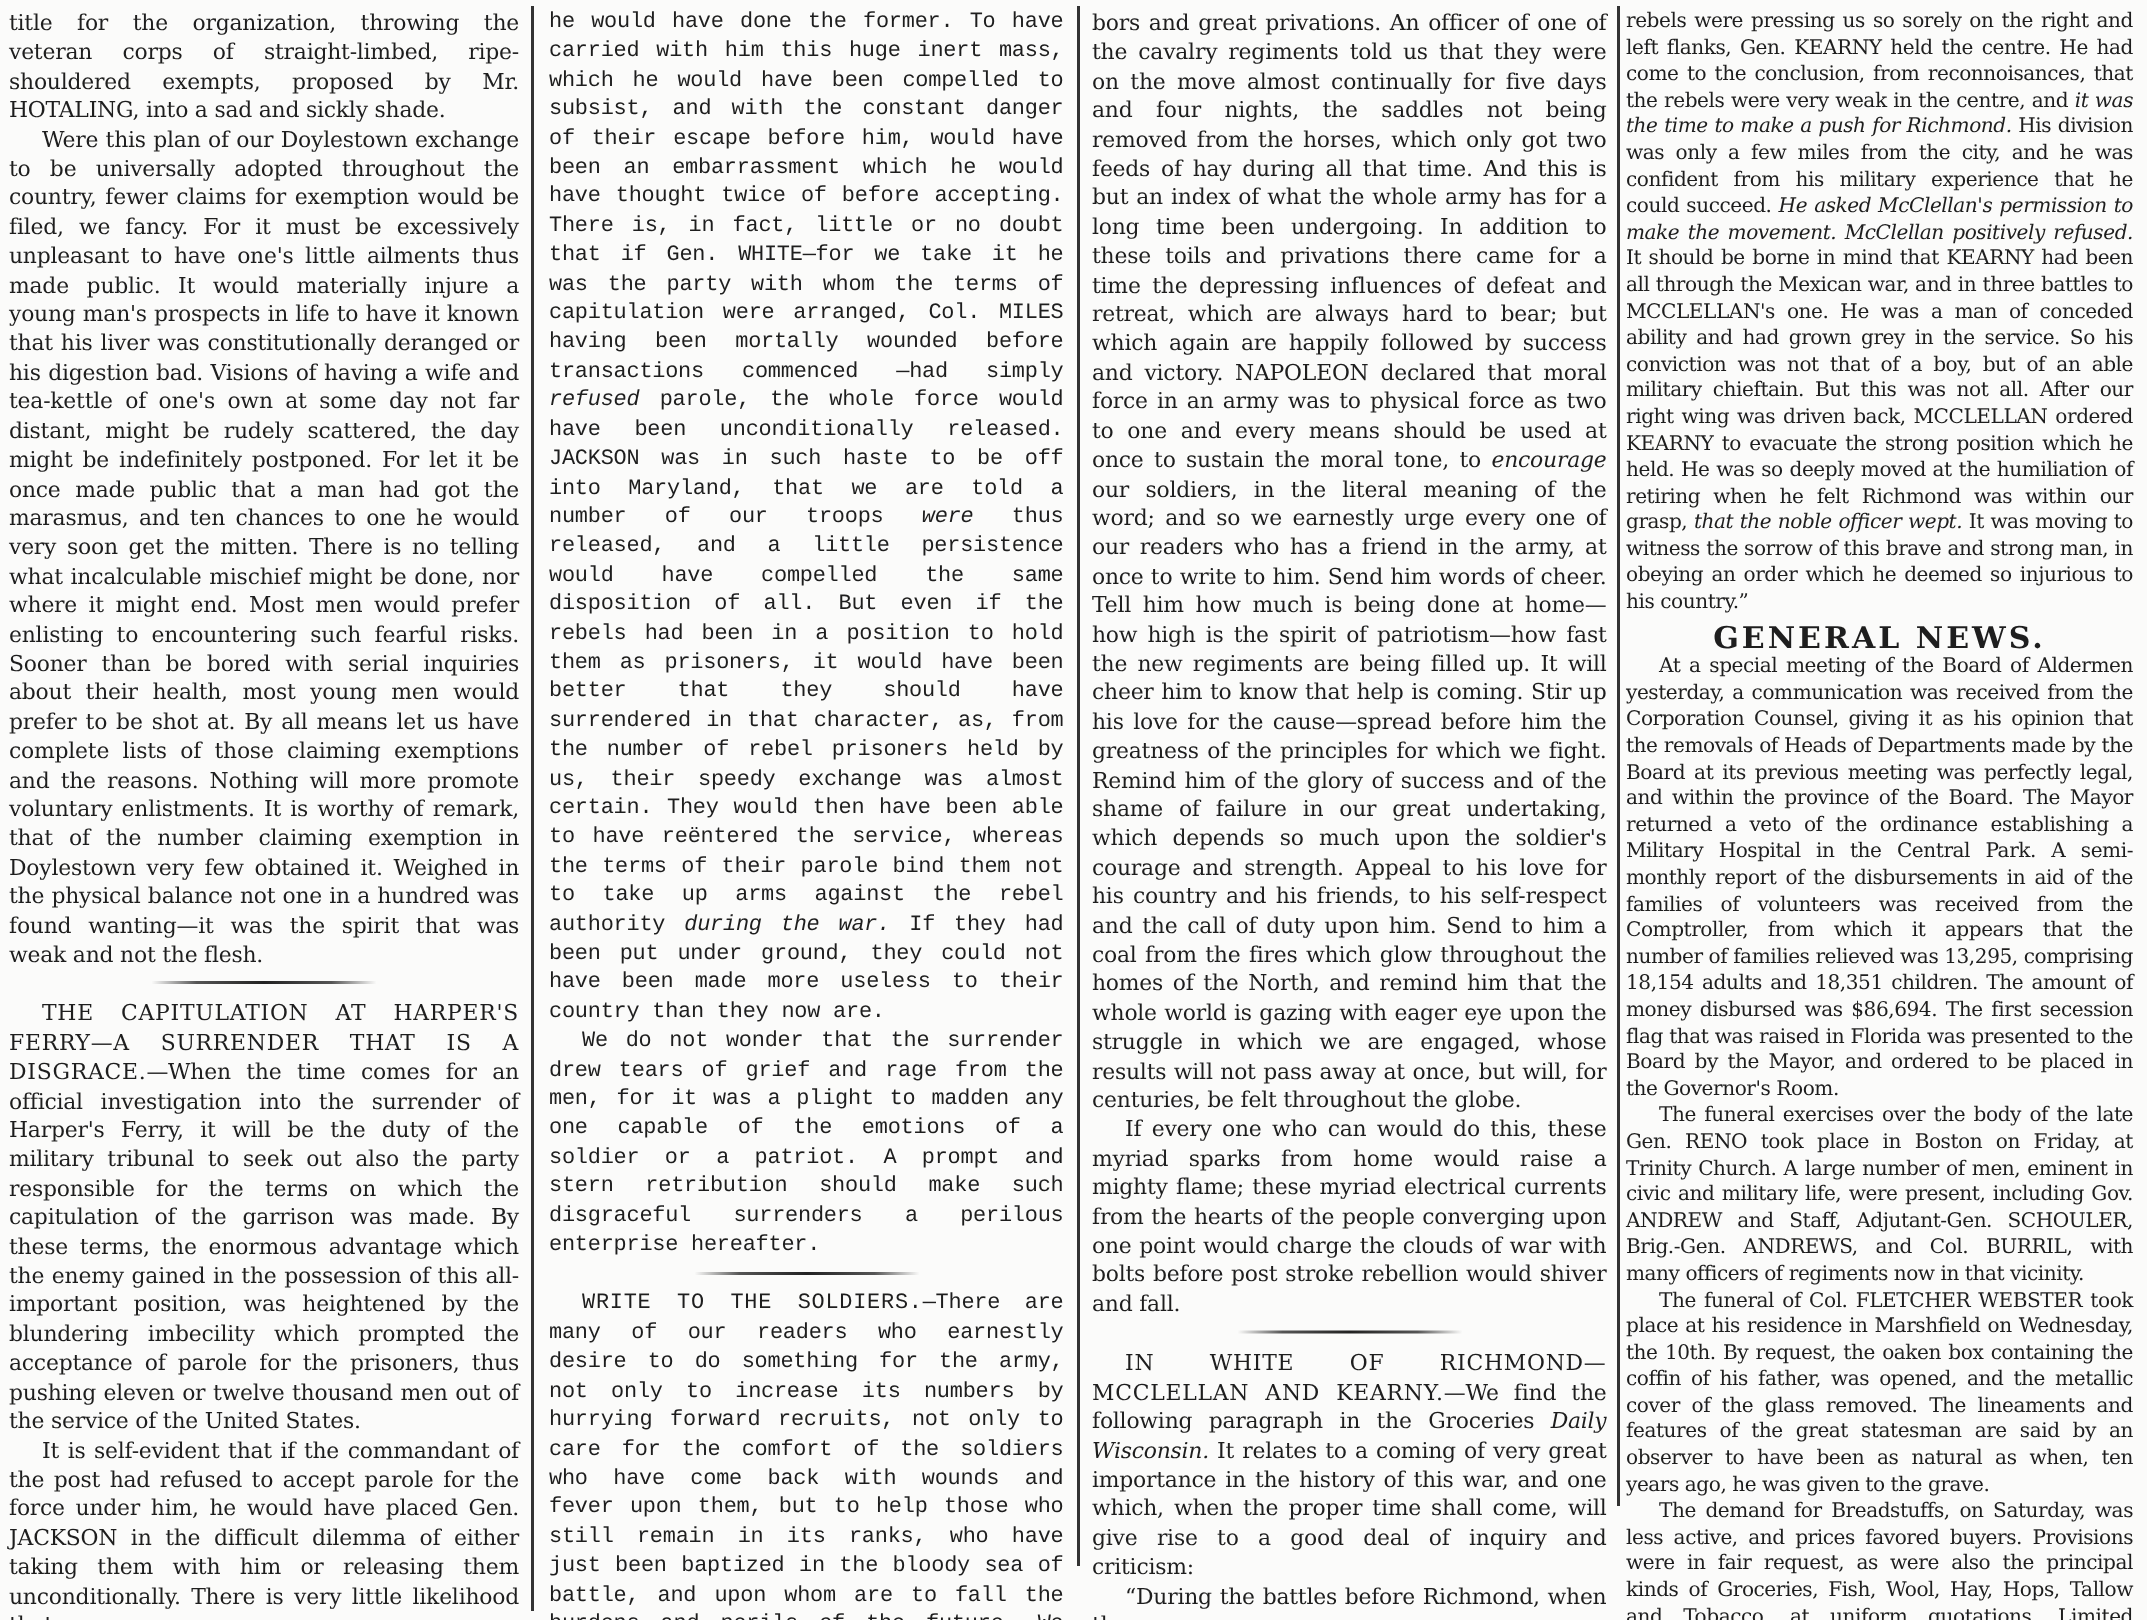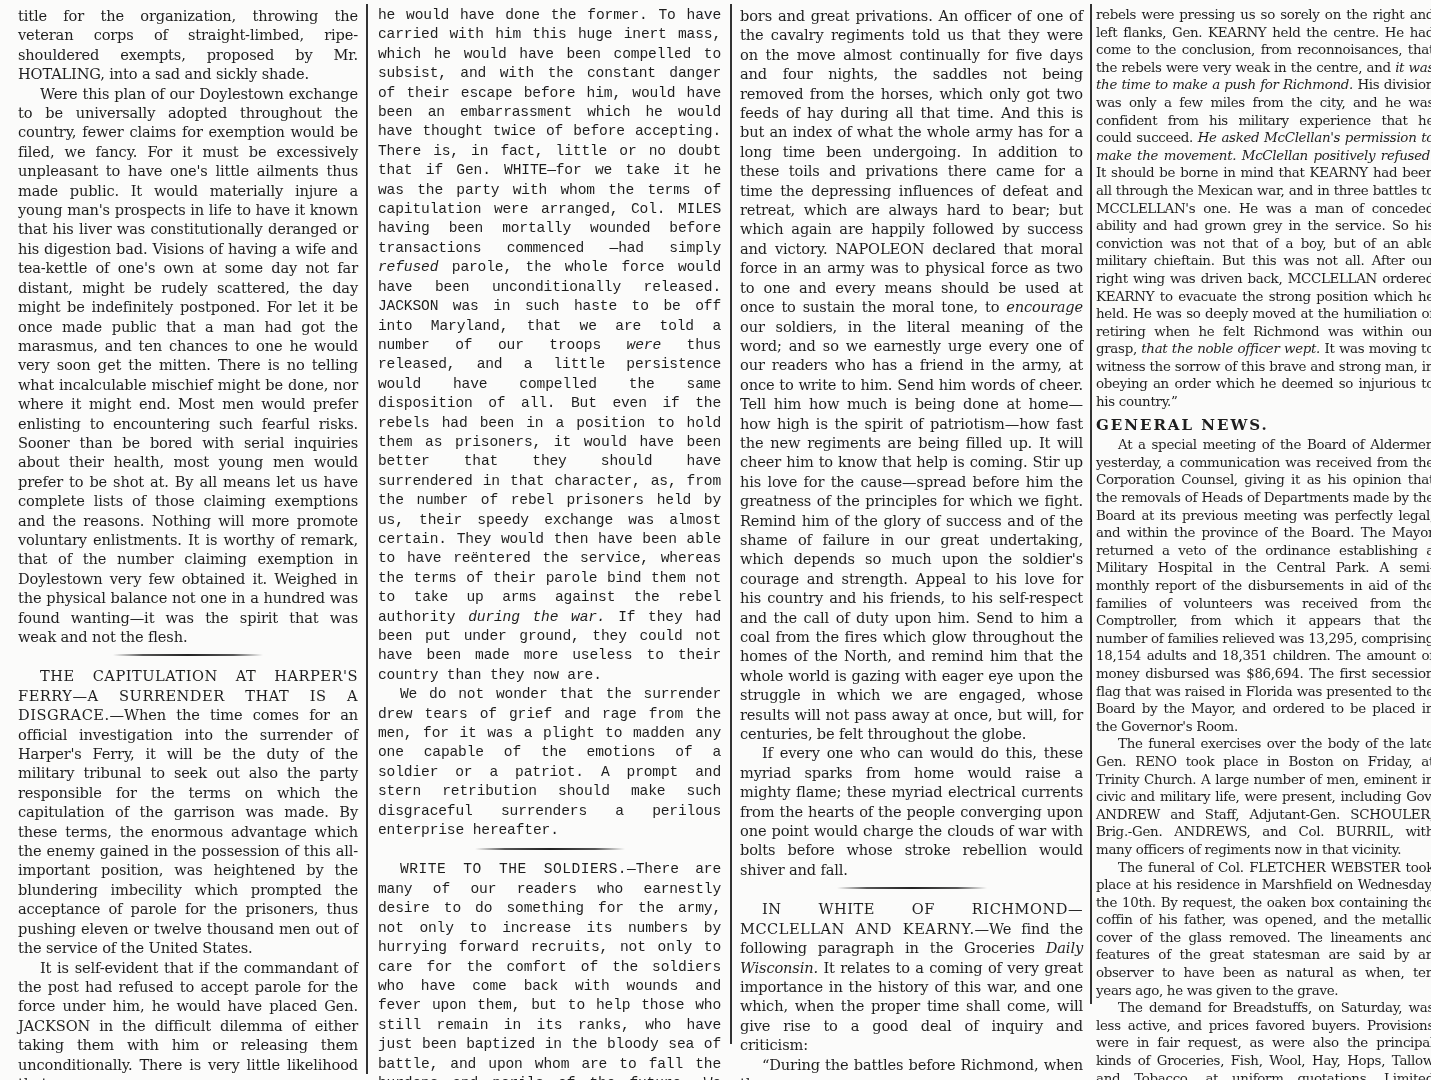--- a/index.html
+++ b/index.html
@@ -1,31 +1,31 @@
 <!DOCTYPE html>
 <html><head>
 <meta charset="utf-8">
 <style>
   html,body{margin:0;padding:0;background:#fbfbfa;}
   body{width:1431px;height:1080px;overflow:hidden;position:relative;font-family:"DejaVu Serif","Liberation Serif",serif;color:#1e1e1e;}
-  .page{position:absolute;left:12px;top:0;width:1309px;height:1080px;}
+  .page{position:absolute;left:0;top:0;width:1309px;height:1080px;}
   .col{position:absolute;top:6px;font-size:14.6px;line-height:19.4px;text-align:justify;letter-spacing:-0.15px;}
   .col p{margin:0;}
   .col p.indent{text-indent:22px;}
   .c1{left:6px;width:340px;}
   .c2{left:366px;width:343px;font-family:Liberation Mono, monospace;}
   .c3{left:728px;width:343px;}
   .c4{left:1084px;width:338px;font-size:13.4px;line-height:17.6px;letter-spacing:-0.3px;}
   .rule{position:absolute;top:4px;width:2px;background:#333;}
   .r1{left:354px;height:1070px;}
   .r2{left:718px;height:1040px;}
   .r3{left:1078px;height:1000px;}
   .sep{display:block;margin:8px auto 10px;width:150px;height:2px;background:linear-gradient(90deg,transparent,#555 20%,#222 50%,#555 80%,transparent);}
   .sc{font-variant:small-caps;letter-spacing:0.5px;margin-top:34px;}
-  .heading{font-weight:bold;letter-spacing:2px;margin:6px 0 2px;font-size:15px;}
+  .heading{text-align:center;font-weight:bold;letter-spacing:2px;margin:6px 0 2px;font-size:20px;}
   em{font-style:italic;}
 </style>
 </head>
 <body>
 
 <div class="page">
   <div class="rule r1"></div>
   <div class="rule r2"></div>
   <div class="rule r3"></div>
 
@@ -39,21 +39,21 @@
 
   <div class="col c2">
     <p><span>he would have done the former. To have carried with him this huge inert mass, which he would have been compelled to subsist, and with the constant danger of their escape before him, would have been an embarrassment which he would have thought twice of before accepting. There is, in fact, little or no doubt that if Gen. WHITE—for we take it he was the party with whom the terms of capitulation were arranged, Col. MILES having been mortally wounded before transactions commenced —had simply </span><em>refused</em><span> parole, the whole force would have been unconditionally released. JACKSON was in such haste to be off into Maryland, that we are told a number of our troops </span><em>were</em><span> thus released, and a little persistence would have compelled the same disposition of all. But even if the rebels had been in a position to hold them as prisoners, it would have been better that they should have surrendered in that character, as, from the number of rebel prisoners held by us, their speedy exchange was almost certain. They would then have been able to have reëntered the service, whereas the terms of their parole bind them not to take up arms against the rebel authority </span><em>during the war.</em><span> If they had been put under ground, they could not have been made more useless to their country than they now are.</span></p>
     <p class="indent">We do not wonder that the surrender drew tears of grief and rage from the men, for it was a plight to madden any one capable of the emotions of a soldier or a patriot. A prompt and stern retribution should make such disgraceful surrenders a perilous enterprise hereafter.</p>
     <span class="sep"></span>
     <p class="indent"><span class="sc">WRITE TO THE SOLDIERS.</span><span>—There are many of our readers who earnestly desire to do something for the army, not only to increase its numbers by hurrying forward recruits, not only to care for the comfort of the soldiers who have come back with wounds and fever upon them, but to help those who still remain in its ranks, who have just been baptized in the bloody sea of battle, and upon whom are to fall the burdens and perils of the future. We can suggest one thing which many among us can do, and which, though it is but a little thing to do in individual instances, may yet be productive of great results, if done by all who can do it.</span></p>
   </div>
 
   <div class="col c3">
     <p><span>bors and great privations. An officer of one of the cavalry regiments told us that they were on the move almost continually for five days and four nights, the saddles not being removed from the horses, which only got two feeds of hay during all that time. And this is but an index of what the whole army has for a long time been undergoing. In addition to these toils and privations there came for a time the depressing influences of defeat and retreat, which are always hard to bear; but which again are happily followed by success and victory. NAPOLEON declared that moral force in an army was to physical force as two to one and every means should be used at once to sustain the moral tone, to </span><em>encourage</em><span> our soldiers, in the literal meaning of the word; and so we earnestly urge every one of our readers who has a friend in the army, at once to write to him. Send him words of cheer. Tell him how much is being done at home—how high is the spirit of patriotism—how fast the new regiments are being filled up. It will cheer him to know that help is coming. Stir up his love for the cause—spread before him the greatness of the principles for which we fight. Remind him of the glory of success and of the shame of failure in our great undertaking, which depends so much upon the soldier's courage and strength. Appeal to his love for his country and his friends, to his self-respect and the call of duty upon him. Send to him a coal from the fires which glow throughout the homes of the North, and remind him that the whole world is gazing with eager eye upon the struggle in which we are engaged, whose results will not pass away at once, but will, for centuries, be felt throughout the globe.</span></p>
-    <p class="indent">If every one who can would do this, these myriad sparks from home would raise a mighty flame; these myriad electrical currents from the hearts of the people converging upon one point would charge the clouds of war with bolts before whose stroke rebellion would shiver and fall.</p>
+    <p class="indent">If every one who can would do this, these myriad sparks from home would raise a mighty flame; these myriad electrical currents from the hearts of the people converging upon one point would charge the clouds of war with bolts before post stroke rebellion would shiver and fall.</p>
     <span class="sep"></span>
     <p class="indent"><span class="sc">IN WHITE OF RICHMOND—MCCLELLAN AND KEARNY.</span><span>—We find the following paragraph in the Groceries </span><em>Daily Wisconsin.</em><span> It relates to a coming of very great importance in the history of this war, and one which, when the proper time shall come, will give rise to a good deal of inquiry and criticism:</span></p>
     <p class="indent">“During the battles before Richmond, when the</p>
   </div>
 
   <div class="col c4">
     <p><span>rebels were pressing us so sorely on the right and left flanks, Gen. KEARNY held the centre. He had come to the conclusion, from reconnoisances, that the rebels were very weak in the centre, and </span><em>it was the time to make a push for Richmond.</em><span> His division was only a few miles from the city, and he was confident from his military experience that he could succeed. </span><em>He asked McClellan's permission to make the movement. McClellan positively refused.</em><span> It should be borne in mind that KEARNY had been all through the Mexican war, and in three battles to MCCLELLAN's one. He was a man of conceded ability and had grown grey in the service. So his conviction was not that of a boy, but of an able military chieftain. But this was not all. After our right wing was driven back, MCCLELLAN ordered KEARNY to evacuate the strong position which he held. He was so deeply moved at the humiliation of retiring when he felt Richmond was within our grasp, </span><em>that the noble officer wept.</em><span> It was moving to witness the sorrow of this brave and strong man, in obeying an order which he deemed so injurious to his country.”</span></p>
     <div class="heading">GENERAL NEWS.</div>
     <p class="indent">At a special meeting of the Board of Aldermen yesterday, a communication was received from the Corporation Counsel, giving it as his opinion that the removals of Heads of Departments made by the Board at its previous meeting was perfectly legal, and within the province of the Board. The Mayor returned a veto of the ordinance establishing a Military Hospital in the Central Park. A semi-monthly report of the disbursements in aid of the families of volunteers was received from the Comptroller, from which it appears that the number of families relieved was 13,295, comprising 18,154 adults and 18,351 children. The amount of money disbursed was $86,694. The first secession flag that was raised in Florida was presented to the Board by the Mayor, and ordered to be placed in the Governor's Room.</p>
     <p class="indent">The funeral exercises over the body of the late Gen. RENO took place in Boston on Friday, at Trinity Church. A large number of men, eminent in civic and military life, were present, including Gov. ANDREW and Staff, Adjutant-Gen. SCHOULER, Brig.-Gen. ANDREWS, and Col. BURRIL, with many officers of regiments now in that vicinity.</p>

